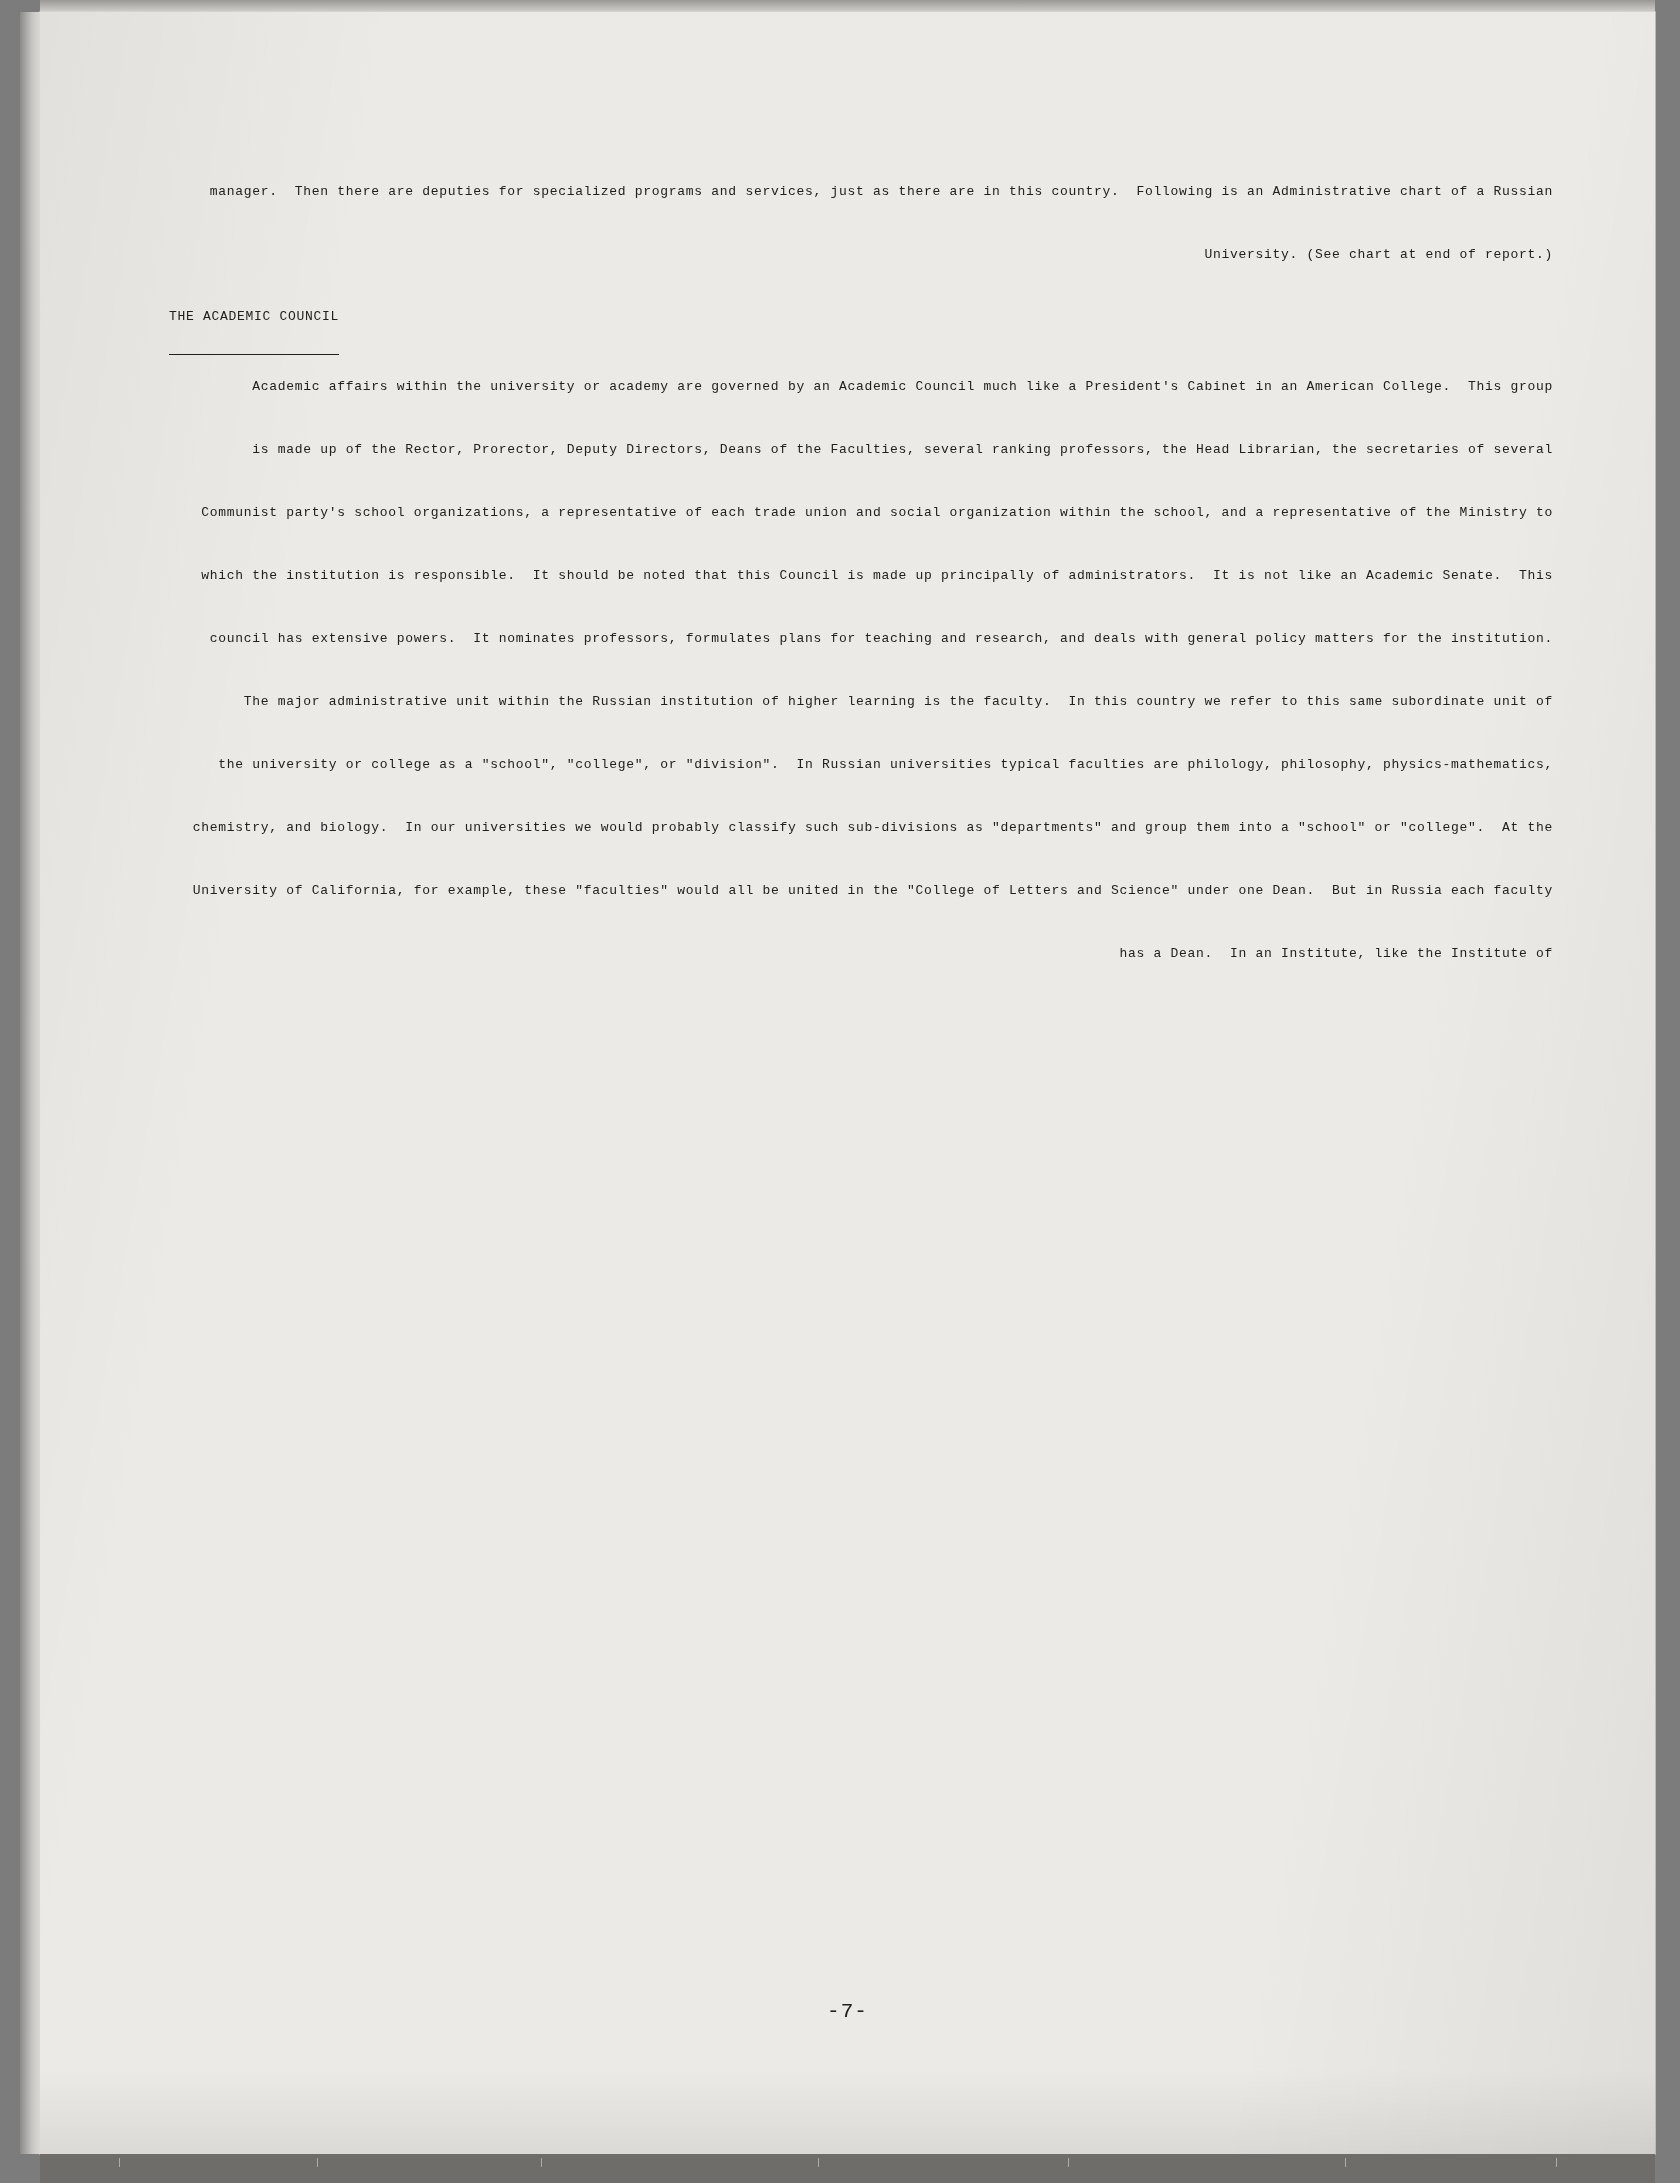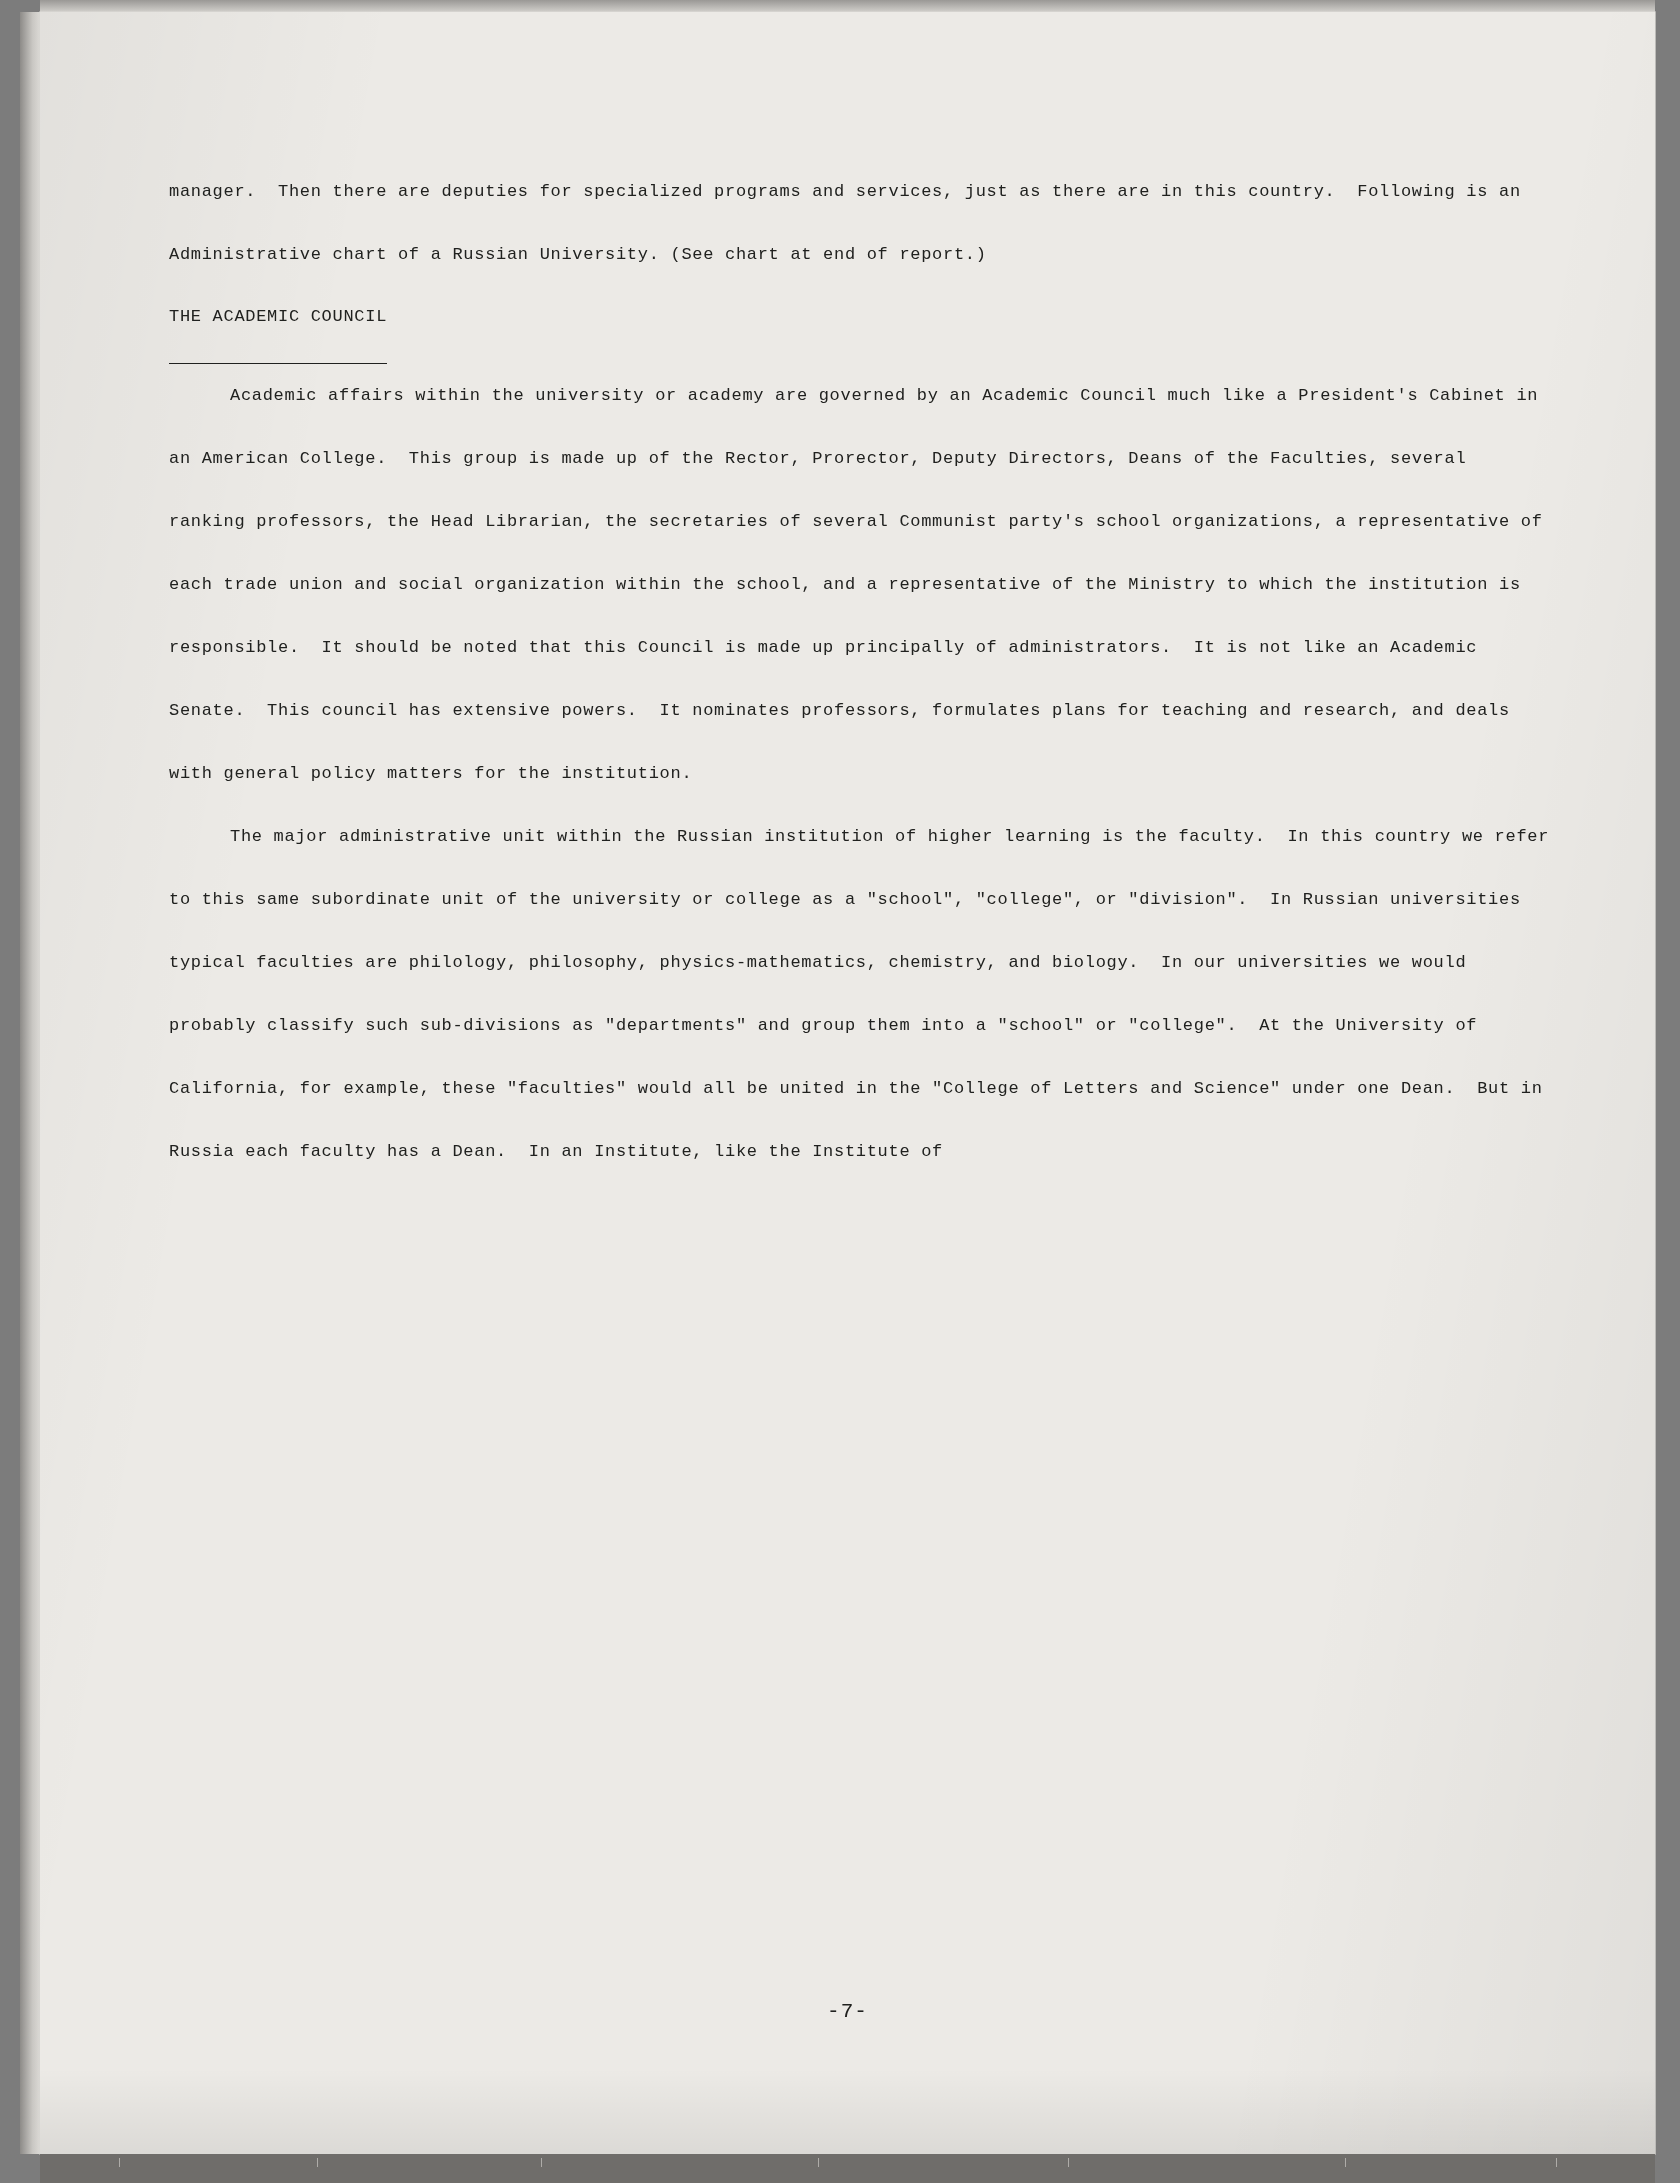--- a/index.html
+++ b/index.html
@@ -64,30 +64,31 @@
   }
   .content {
     position: absolute;
     top: 148px;
     left: 129px;
     width: 1384px;
   }
   p, .heading {
     margin: 0;
     color: #20211f;
-    font-size: 17px;
+    font-size: 13px;
     line-height: 63px;
     letter-spacing: 0.7px;
     white-space: pre-wrap;
     font-weight: 500;
+    text-align: right;
   }
   .heading {
     display: inline-block;
     border-bottom: 1.3px solid #20211f;
-    padding-bottom: 16px;
+    padding-bottom: 7px;
     line-height: 61px;
   }
   .heading-wrap {
     line-height: 63px;
   }
   .indent {
     display: inline-block;
     width: 61px;
   }
   .folio {

